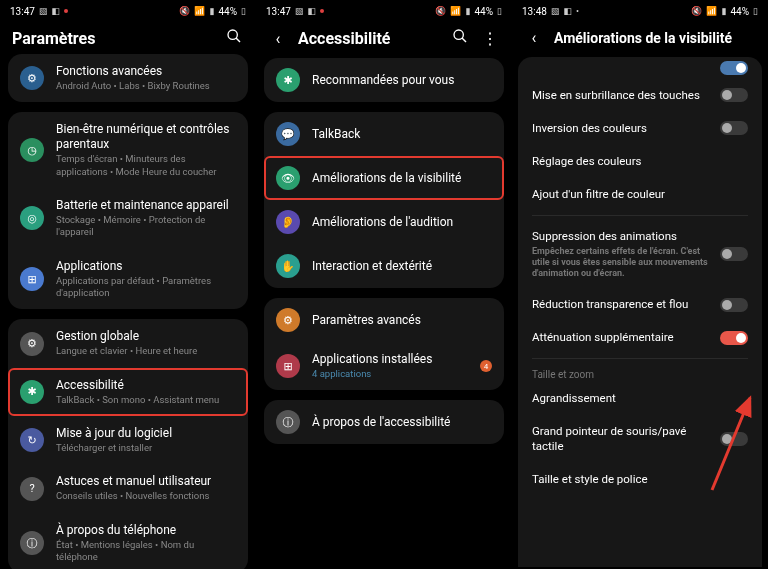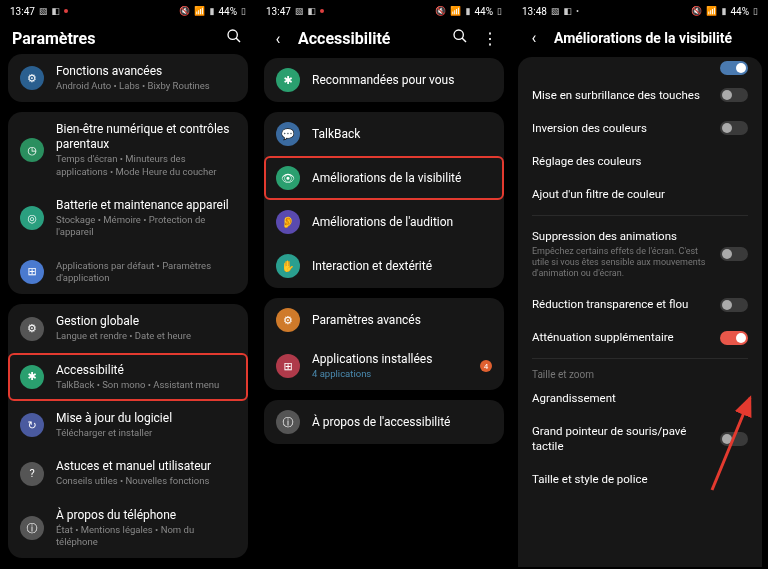--- a/index.html
+++ b/index.html
@@ -93,21 +93,21 @@
   }
   
   .setting-row {
     display: flex;
     align-items: center;
     padding: 9px 14px;
     gap: 10px;
   }
   .setting-body { flex: 1; }
   .setting-title { color: #fff; font-size: 11.5px; line-height: 1.3; }
-  .setting-sub { color: #777; font-size: 9px; line-height: 1.25; margin-top: 2px; }
+  .setting-sub { color: #777; font-size: 9px; line-height: 1.25; margin-top: 2px; font-weight: bold; }
   .toggle {
     width: 28px;
     height: 14px;
     border-radius: 7px;
     background: #3a3a3a;
     position: relative;
     flex-shrink: 0;
   }
   .toggle::after {
     content: "";
@@ -199,31 +199,32 @@
     <div class="item">
       <div class="item-icon" style="background:#2a9f7f">◎</div>
       <div class="item-body">
         <div class="item-title">Batterie et maintenance appareil</div>
         <div class="item-sub">Stockage • Mémoire • Protection de l'appareil</div>
       </div>
     </div>
     <div class="item">
       <div class="item-icon" style="background:#4a7acf">⊞</div>
       <div class="item-body">
+        <div class="item-title">Applications</div>
         <div class="item-sub">Applications par défaut • Paramètres d'application</div>
       </div>
     </div>
   </div>
 
   <div class="group">
     <div class="item">
       <div class="item-icon" style="background:#555">⚙</div>
       <div class="item-body">
         <div class="item-title">Gestion globale</div>
-        <div class="item-sub">Langue et rendre • Date et heure</div>
+        <div class="item-sub">Langue et clavier • Heure et heure</div>
       </div>
     </div>
     <div class="item highlight">
       <div class="item-icon" style="background:#2a9f6f">✱</div>
       <div class="item-body">
         <div class="item-title">Accessibilité</div>
         <div class="item-sub">TalkBack • Son mono • Assistant menu</div>
       </div>
     </div>
     <div class="item">

